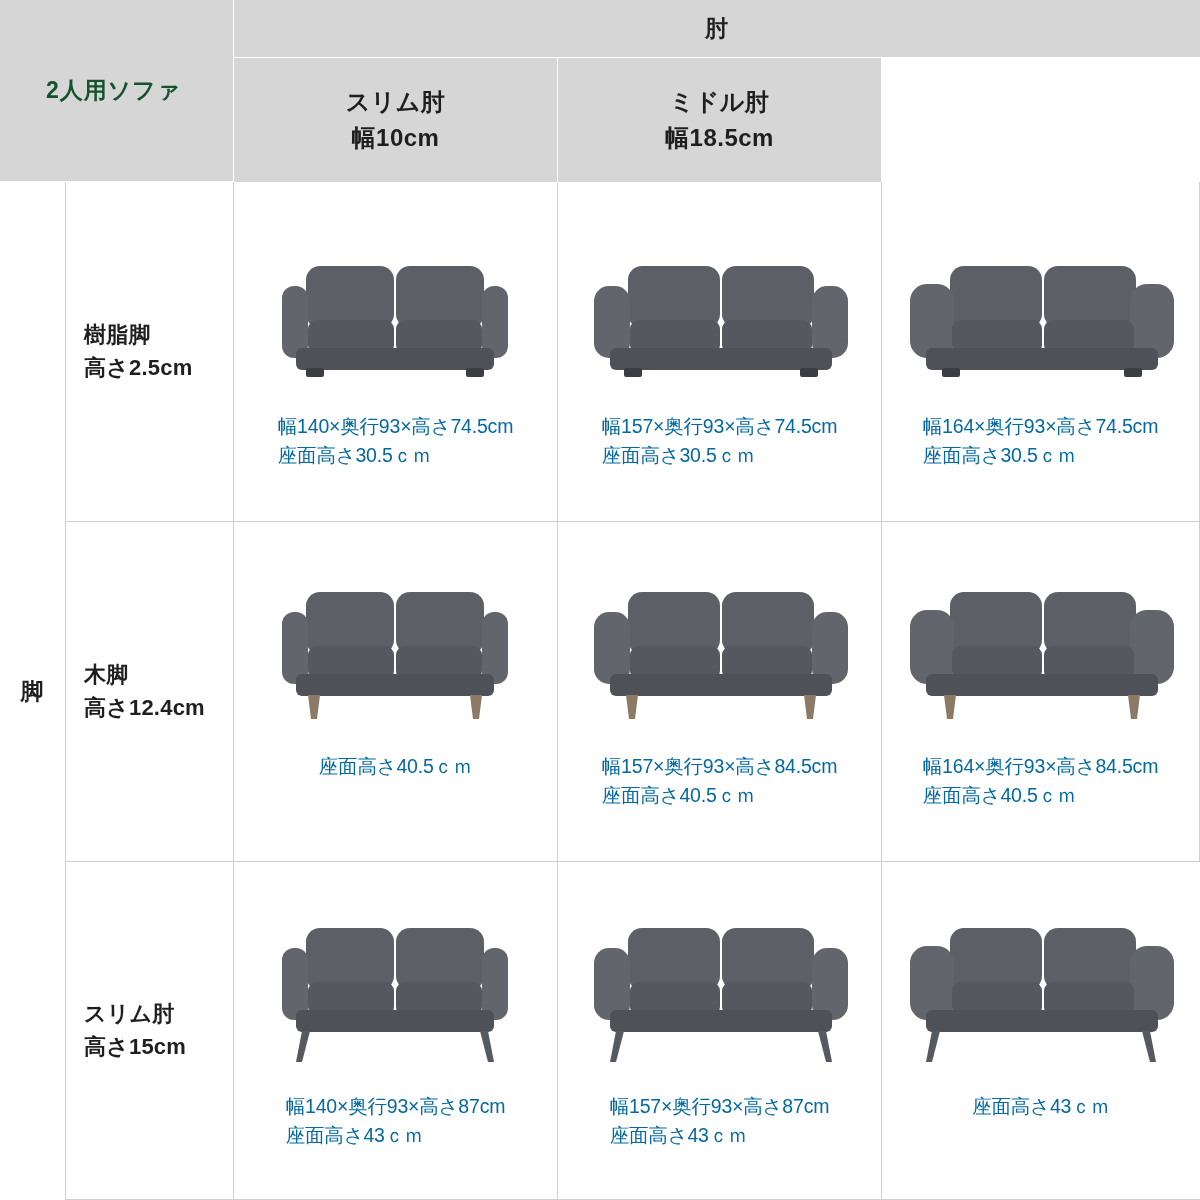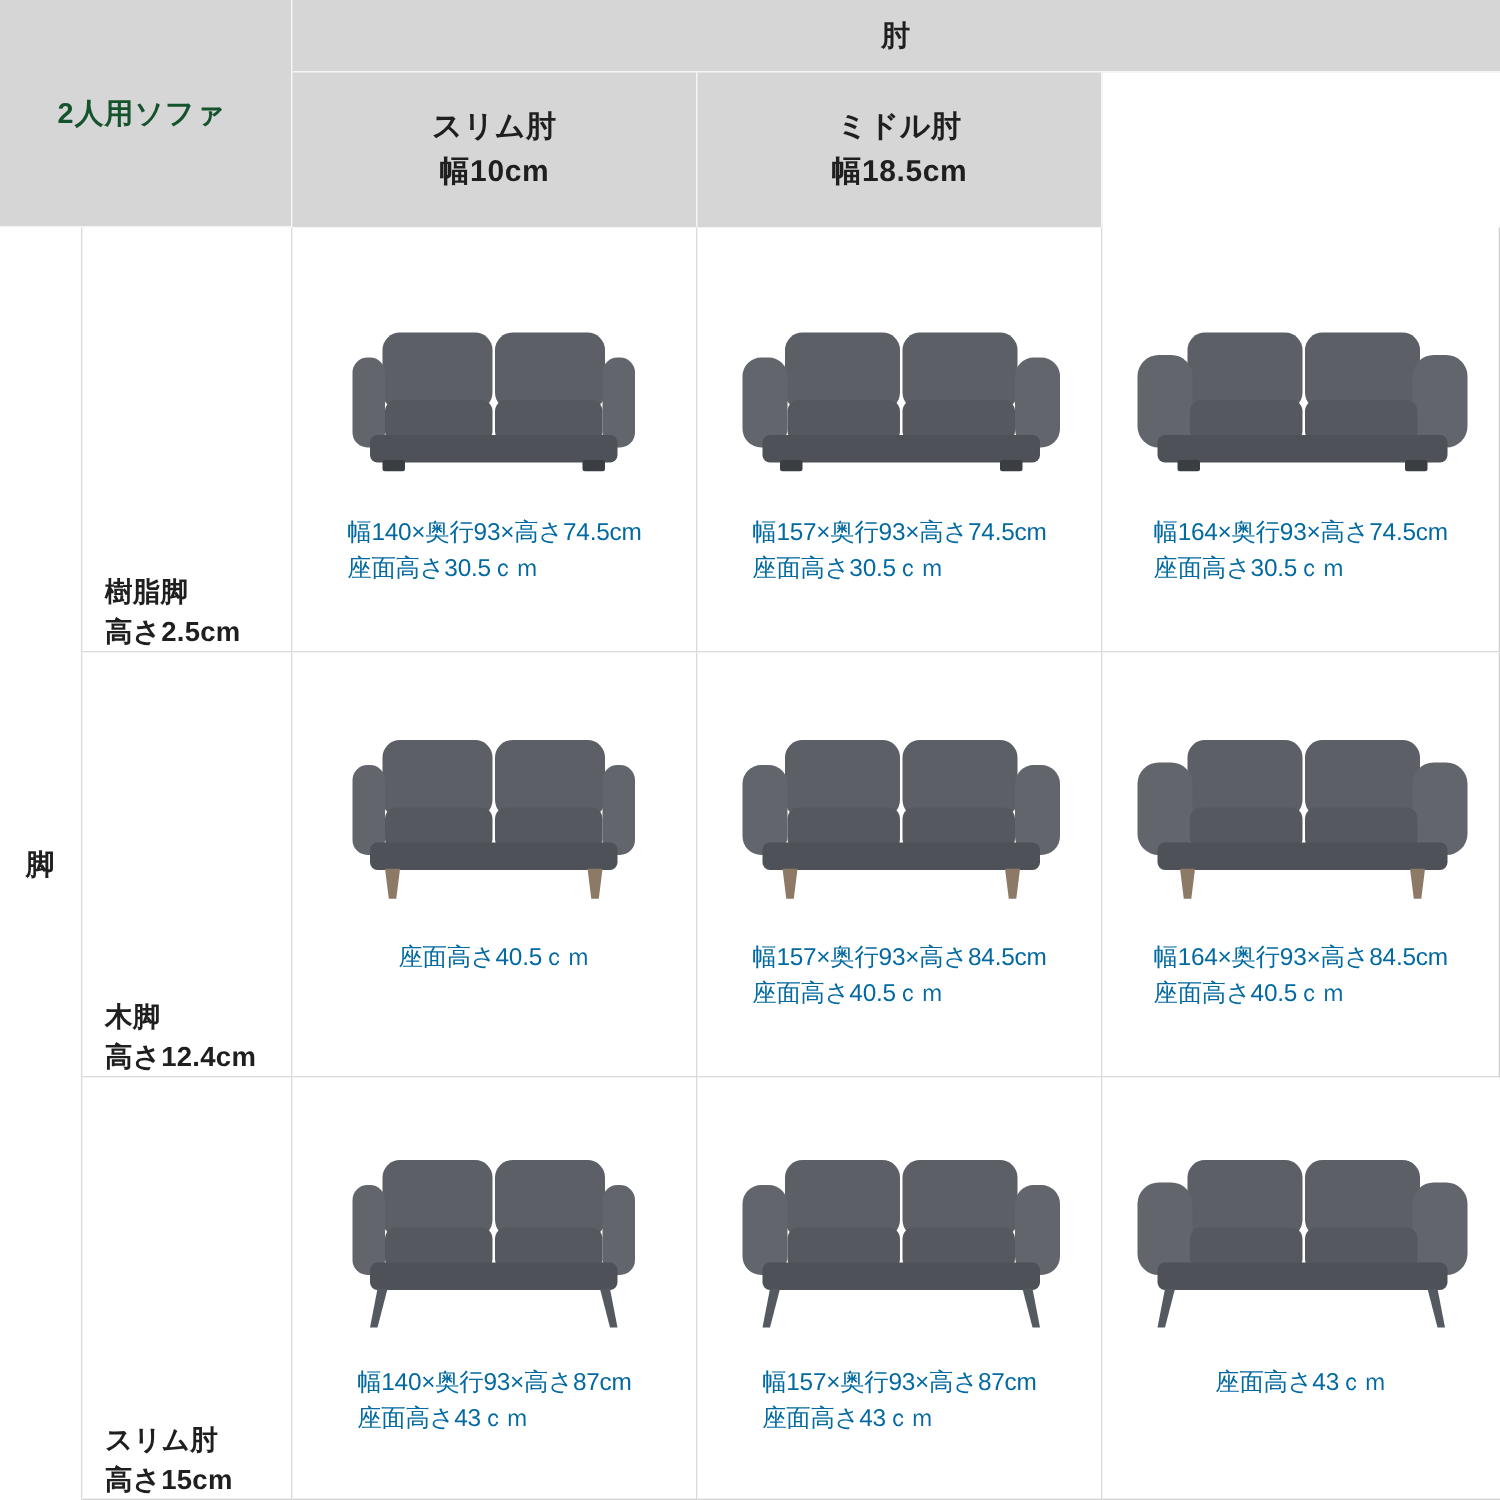--- a/index.html
+++ b/index.html
@@ -104,21 +104,21 @@
     letter-spacing: 0.04em;
   }
 
   
   .row-head {
     grid-column: 2;
     background: #ffffff;
     display: flex;
     flex-direction: column;
     align-items: flex-start;
-    justify-content: flex-end;
+    justify-content: center;
     padding-left: 18px;
     gap: 4px;
   }
   .row-head .line {
     font-size: 22px;
     font-weight: 700;
     color: #1f1f1f;
     line-height: 1.3;
     letter-spacing: 0.01em;
   }

